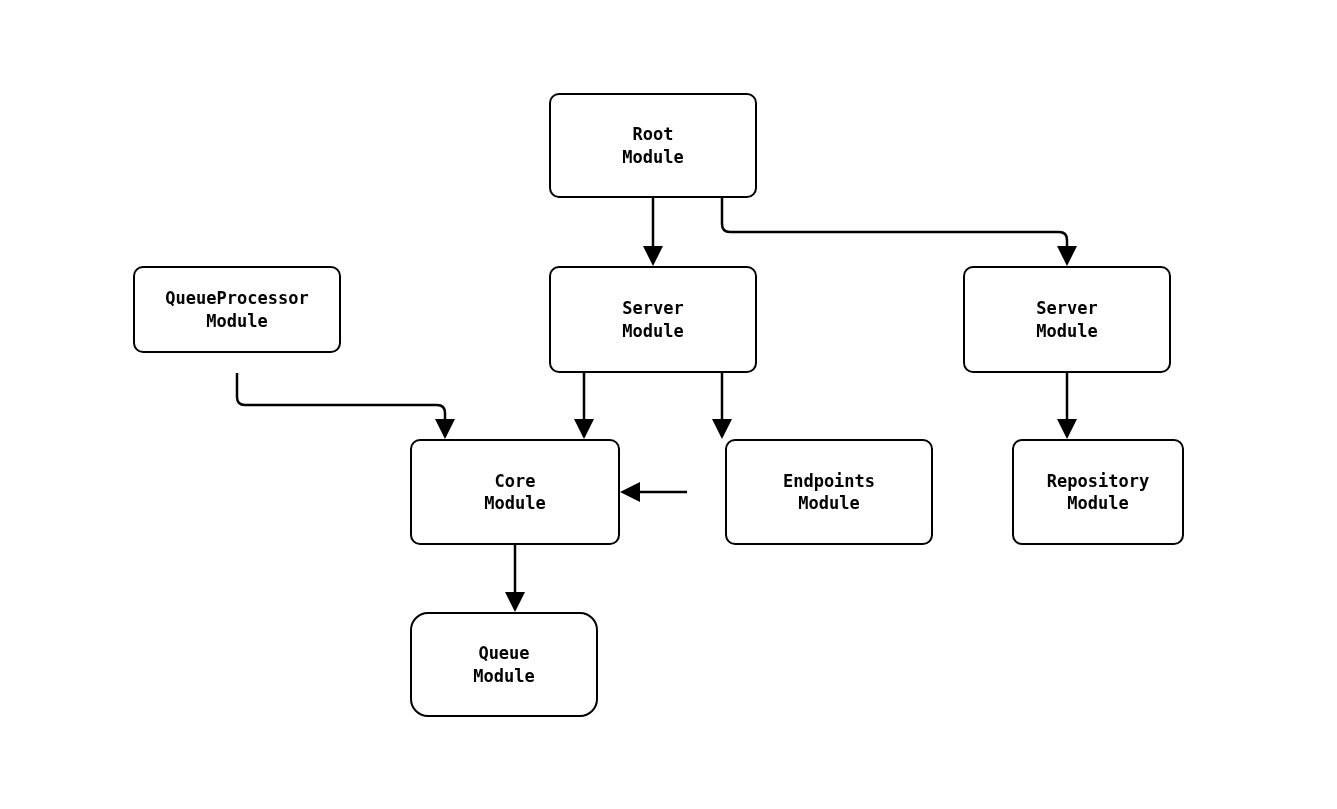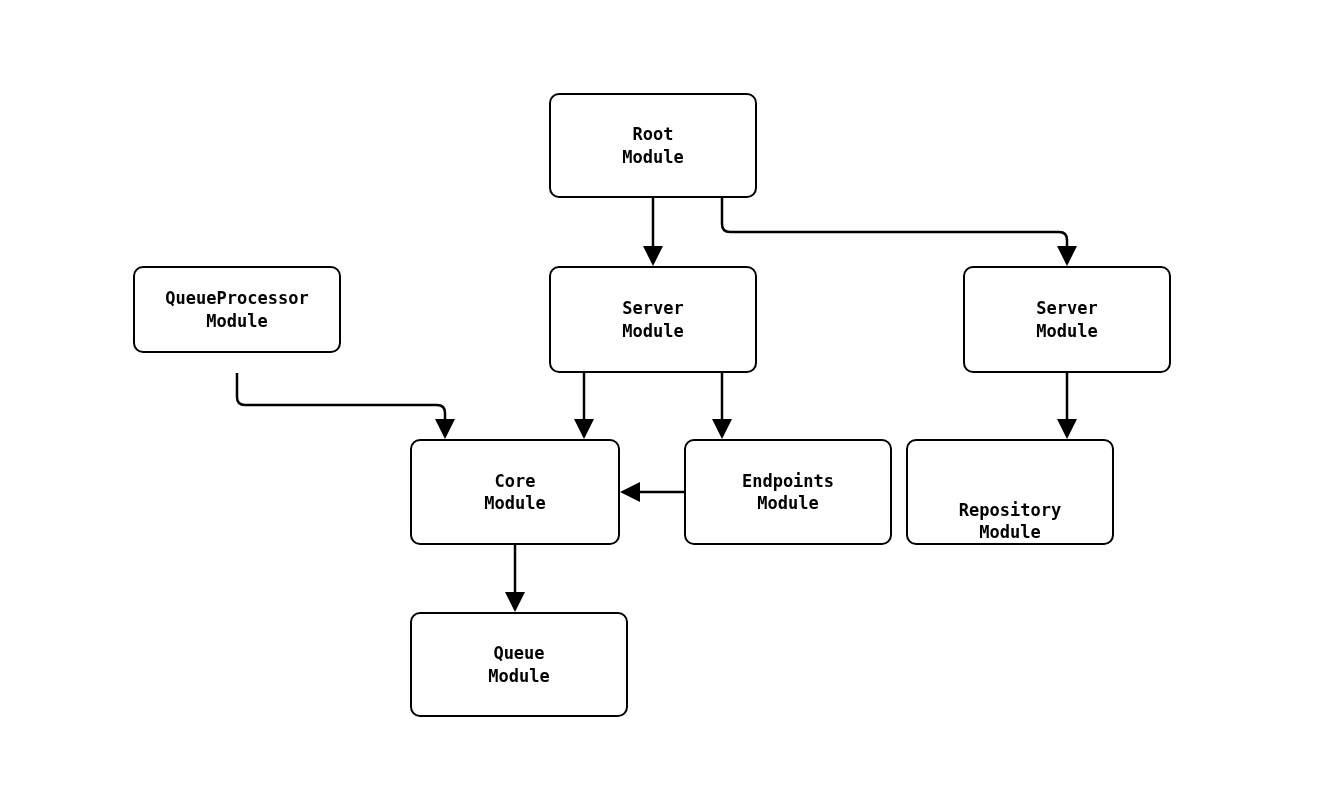--- a/index.html
+++ b/index.html
@@ -39,23 +39,23 @@
     color: #000000;
     line-height: 1.3;
     white-space: pre-line;
   }
   
   #node-root          { left: 549px; top:  93px; width: 208px; height: 105px; }
   #node-queueprocessor{ left: 133px; top: 266px; width: 208px; height: 87px; }
   #node-server        { left: 549px; top: 266px; width: 208px; height: 107px; }
   #node-global        { left: 963px; top: 266px; width: 208px; height: 107px; }
   #node-core          { left: 410px; top: 439px; width: 210px; height: 106px; align-items: center; }
-  #node-endpoints     { left: 684px; top: 439px; width: 208px; height: 106px; }
-  #node-repository    { left: 906px; top: 439px; width: 208px; height: 106px; align-items: flex-end; }
-  #node-queue         { left: 410px; top: 612px; width: 218px; height: 105px; }
+  #node-endpoints     { left: 725px; top: 439px; width: 208px; height: 106px; }
+  #node-repository    { left: 1012px; top: 439px; width: 172px; height: 106px; }
+  #node-queue         { left: 410px; top: 612px; width: 188px; height: 105px; border-radius: 18px; }
 </style>
 </head>
 <body>
 
 <div class="canvas">
 
   <svg class="edges-layer" width="1337" height="809" viewBox="0 0 1337 809" xmlns="http://www.w3.org/2000/svg">
     <defs>
       <marker id="arrow" viewBox="0 0 10 10" refX="8.5" refY="5" markerWidth="8" markerHeight="8" orient="auto-start-reverse">
         <path d="M 0 0 L 10 5 L 0 10 z" fill="#000000"></path>

